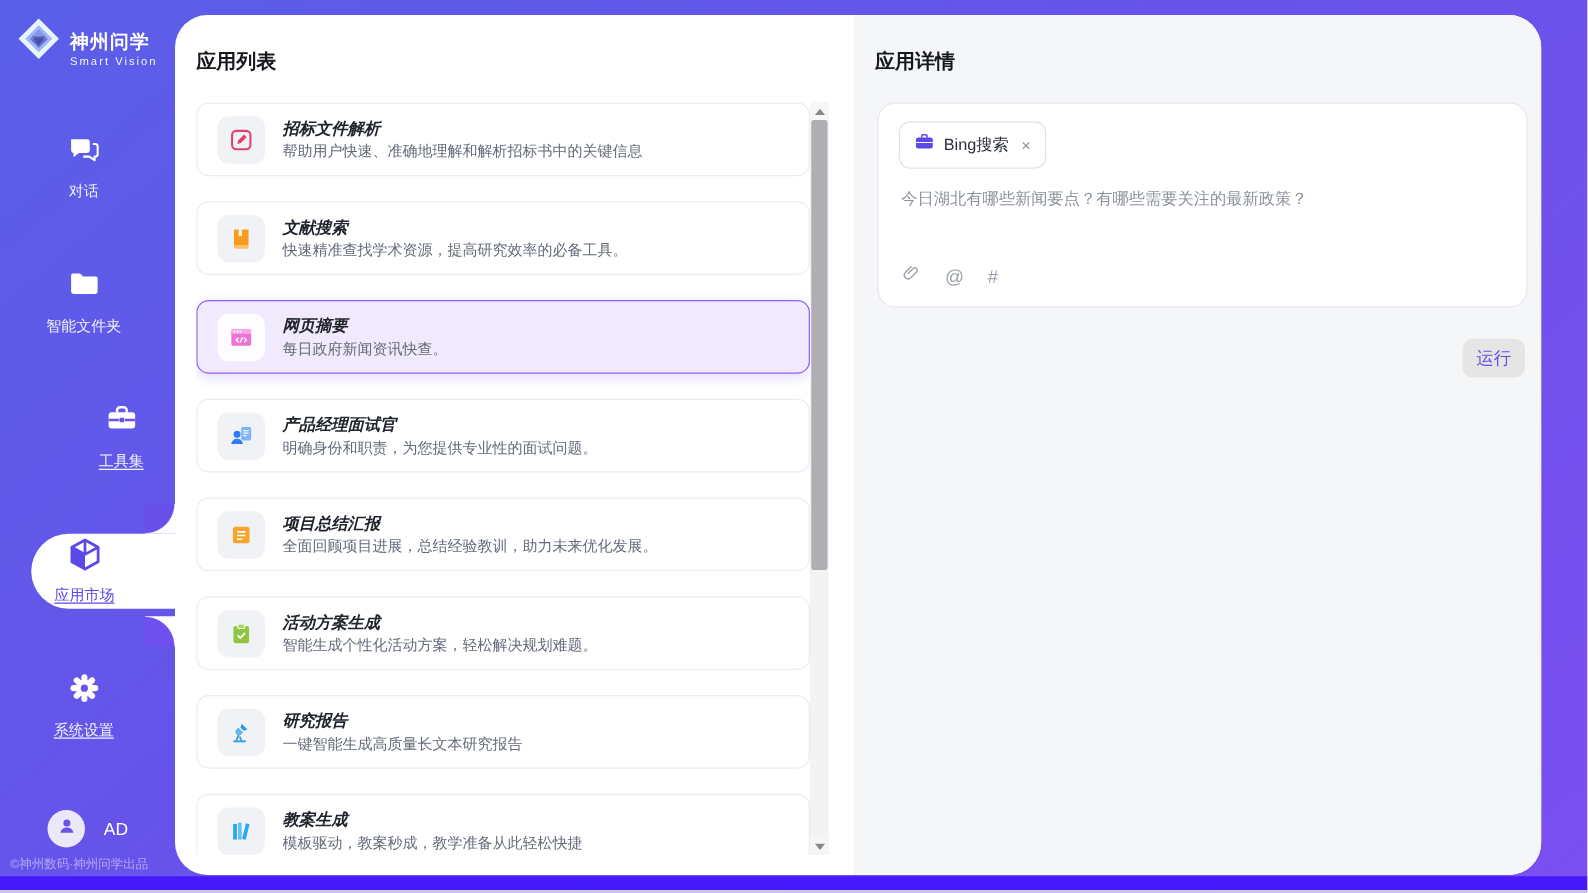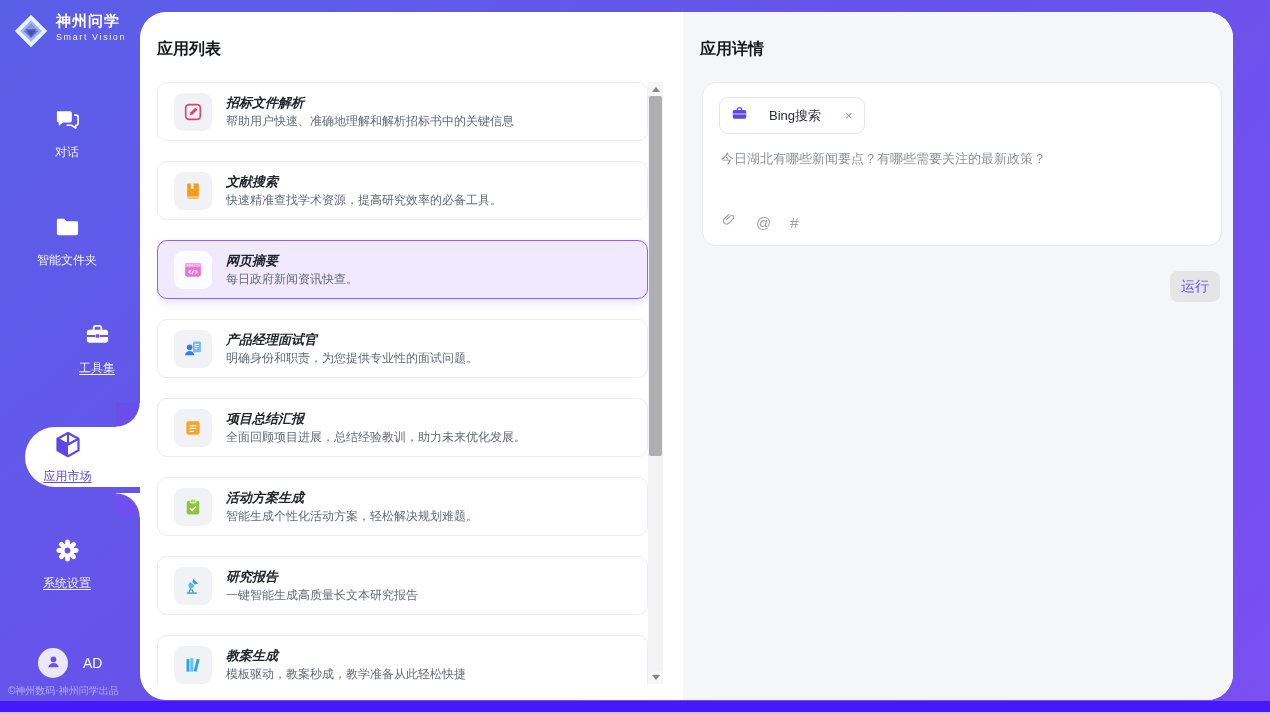--- a/index.html
+++ b/index.html
@@ -32,34 +32,34 @@
   .sb-up{top:0;} .sb-down{bottom:0;}
   .tri-up{width:0;height:0;border-left:4px solid transparent;border-right:4px solid transparent;border-bottom:5px solid #85868c;}
   .tri-down{width:0;height:0;border-left:4px solid transparent;border-right:4px solid transparent;border-top:5px solid #85868c;}
   .sb-thumb{position:absolute;left:1px;top:14px;width:13px;height:360px;background:#afafb3;border-radius:2px;cursor:pointer;}
 
   
   .detail{position:absolute;left:543px;top:0;width:550px;height:688px;background:#f5f6f8;}
   .detail-title{left:17px;top:27px;}
   .detail-card{position:absolute;left:19px;top:70px;width:520px;height:164px;background:#fff;
     border:1px solid #e7e8ee;border-radius:14px;box-sizing:border-box;}
-  .chip{position:absolute;left:16px;top:14px;display:inline-flex;align-items:center;gap:21px;
+  .chip{position:absolute;left:16px;top:14px;display:inline-flex;align-items:center;gap:7px;
     padding:7px 11px;border:1px solid #e3e4ea;border-radius:9px;background:#fff;cursor:pointer;}
   .chip-label{font-size:13px;color:#2b2f38;}
   .chip-close{font-size:13px;color:#9096a0;margin-left:3px;cursor:pointer;}
   .prompt{position:absolute;left:18px;top:66px;right:18px;font-size:13px;color:#8b919d;line-height:1.5;}
   .attach-row{position:absolute;left:18px;bottom:13px;display:flex;gap:19px;align-items:center;color:#9ba1ac;}
   .attach-sym{font-size:15px;color:#9ba1ac;cursor:pointer;}
   .run-btn{position:absolute;left:487px;top:259px;width:50px;height:31px;background:#e5e5e5;color:#6a50e8;
     font-size:14px;border:none;border-radius:8px;display:flex;align-items:center;justify-content:center;cursor:pointer;
     font-family:inherit;}
 
   
   .sidebar{position:absolute;left:0;top:0;width:140px;height:714px;z-index:2;}
-  .brand{position:absolute;left:13px;top:13px;display:flex;align-items:flex-start;gap:7px;}
+  .brand{position:absolute;left:13px;top:13px;display:flex;align-items:flex-end;gap:7px;}
   .brand-name{font-size:15px;font-weight:bold;color:#fff;letter-spacing:1px;line-height:1.1;}
   .brand-sub{font-size:9px;color:rgba(255,255,255,.92);letter-spacing:1.6px;margin-top:2px;}
   .nav-item{position:absolute;left:0;width:134px;display:flex;flex-direction:column;align-items:center;gap:7px;cursor:pointer;}
   .nav-label{font-size:12px;color:#f2f1ff;}
   .underlined{text-decoration:underline;text-underline-offset:2px;}
   .nav-chat{top:106px;} .nav-folder{top:214px;} .nav-toolbox{top:322px;padding-left:30px;} .nav-gear{top:537px;}
 
   .active-bubble{position:absolute;left:25px;right:0;top:427px;height:60px;background:#fff;
     border-radius:33px 0 0 33px;display:flex;align-items:center;justify-content:center;cursor:pointer;}
   .active-inner{display:flex;flex-direction:column;align-items:center;gap:4px;margin-right:30px;}

